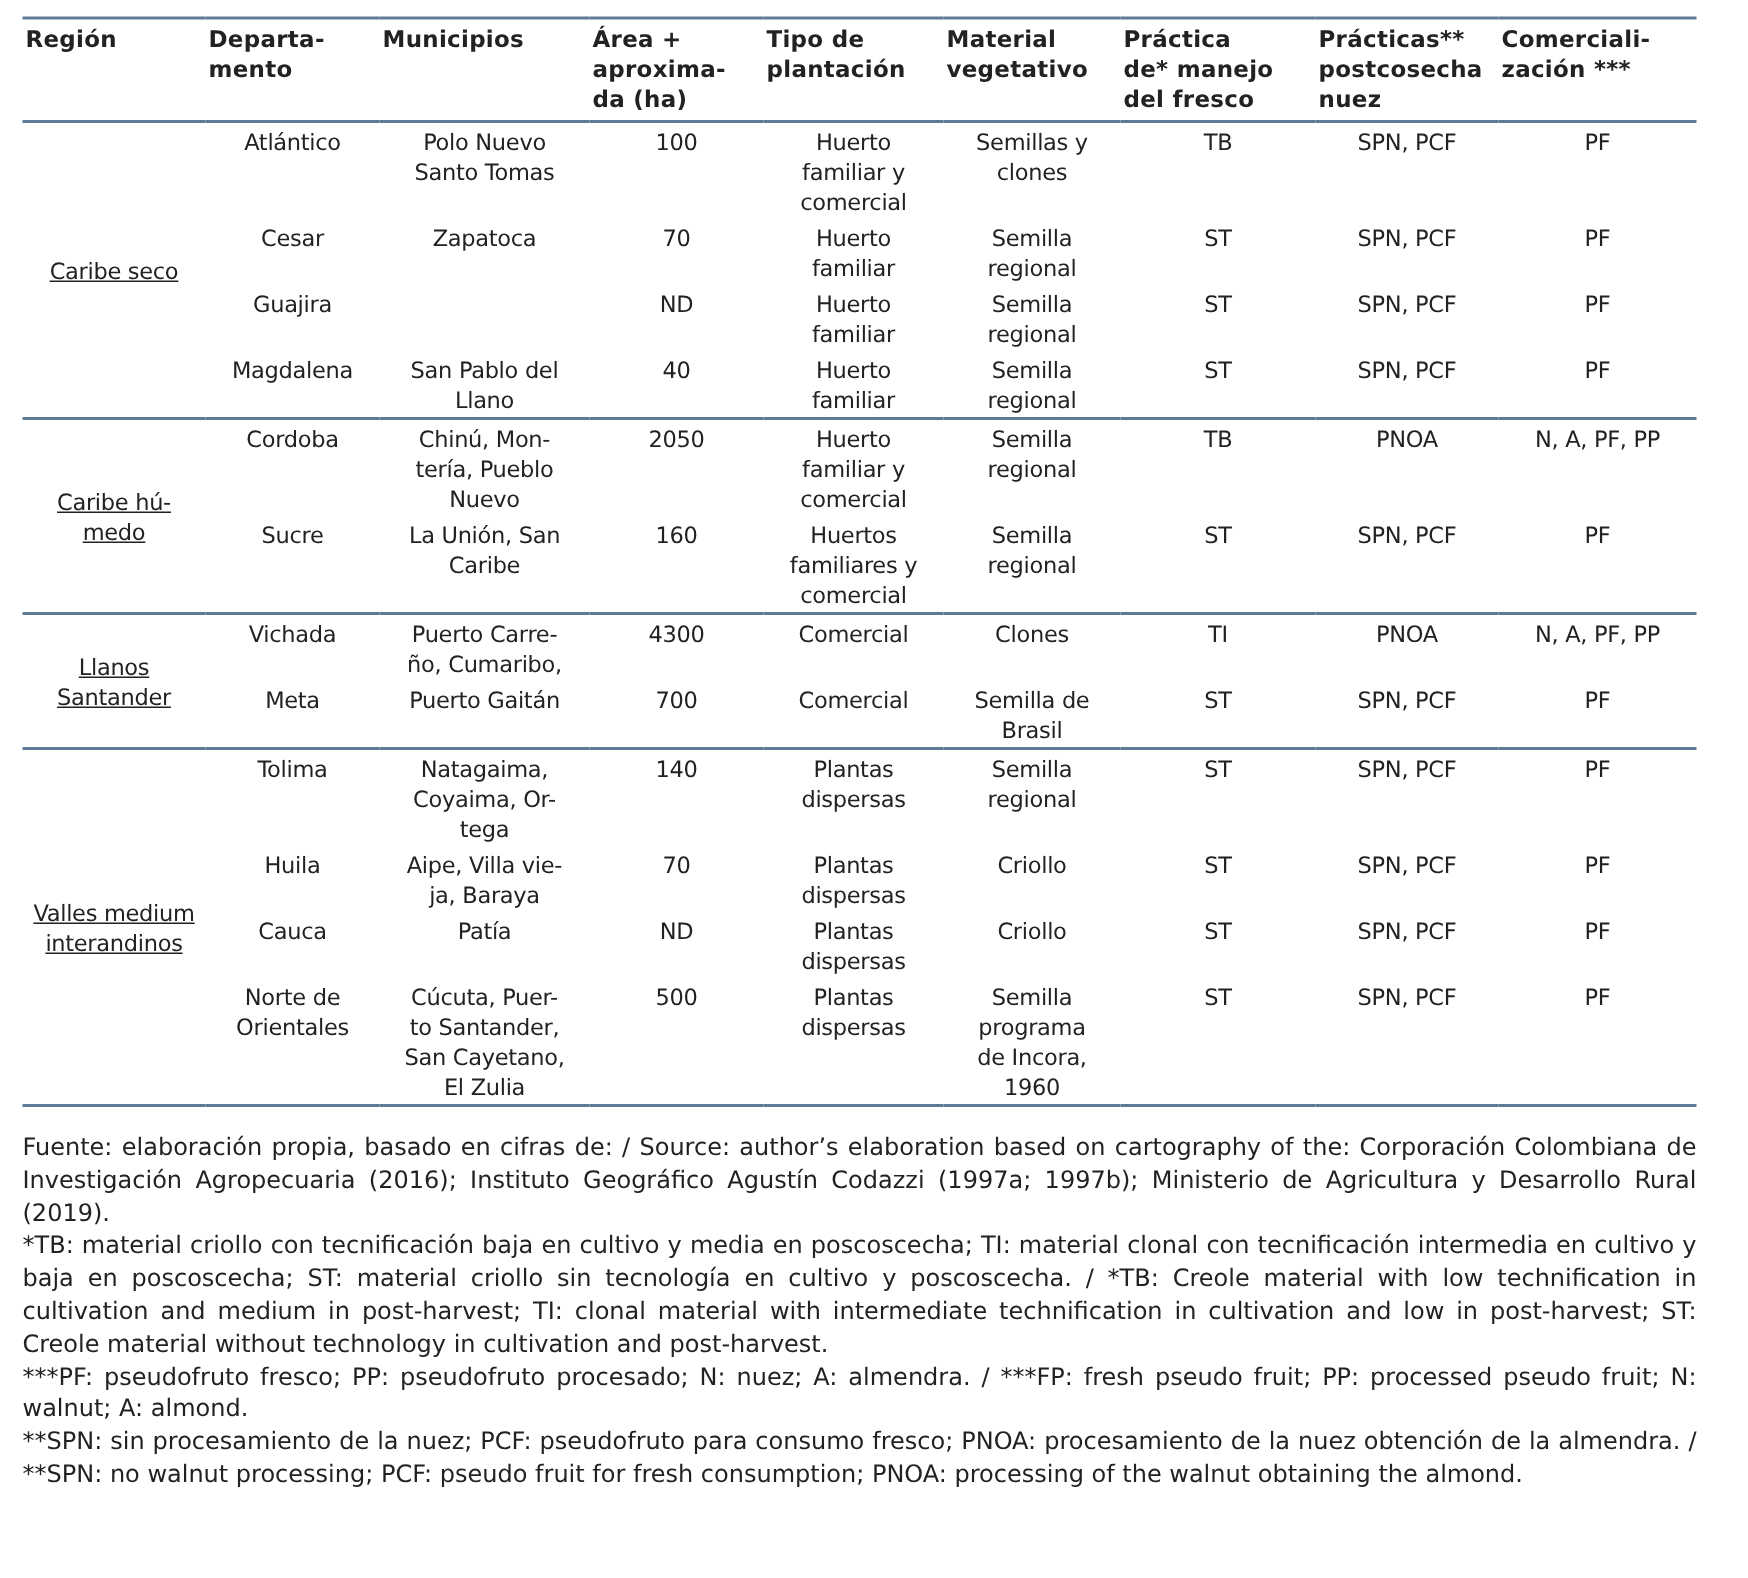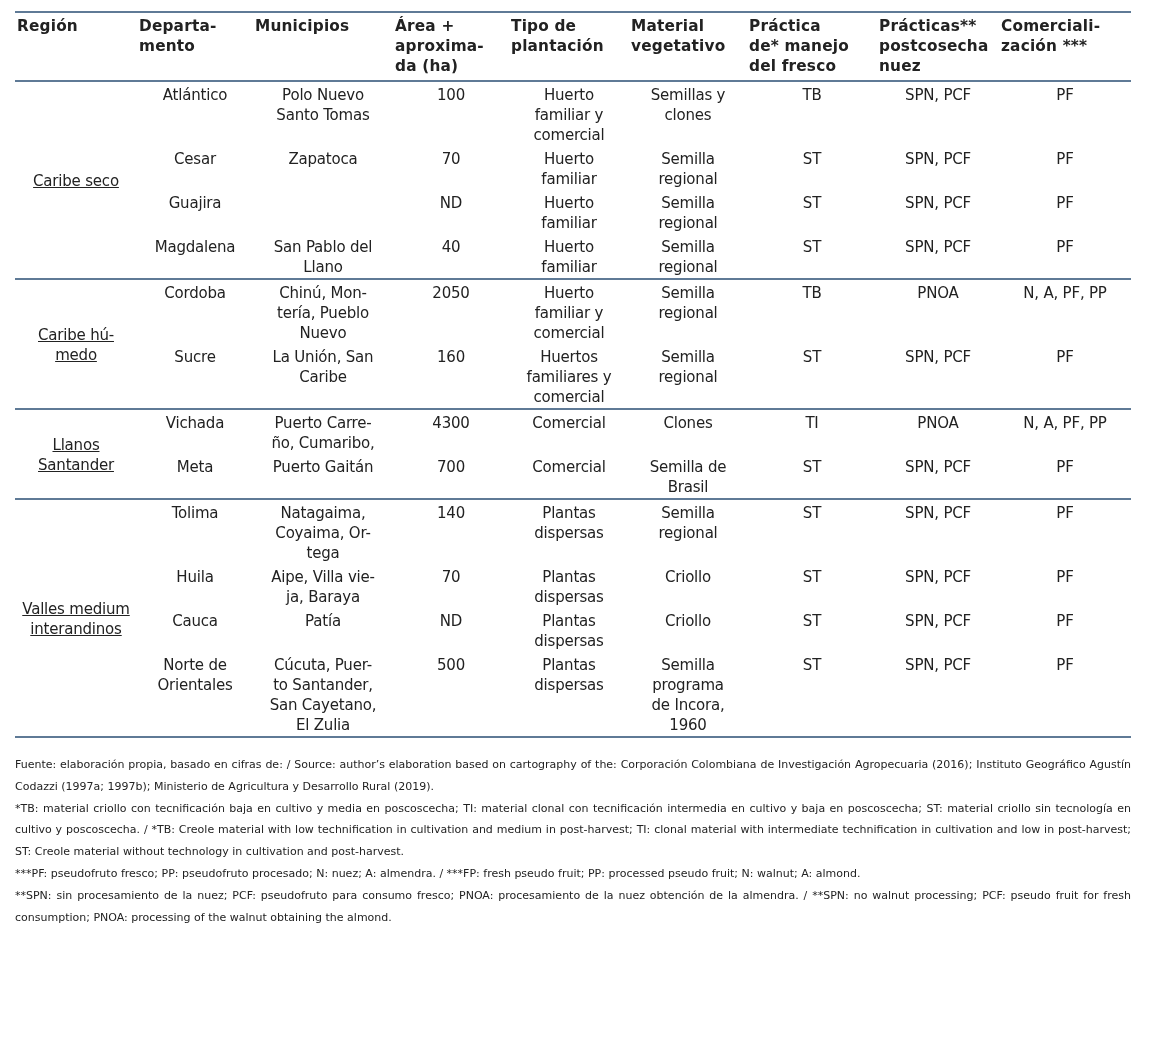--- a/index.html
+++ b/index.html
@@ -20,21 +20,21 @@
   .tbl td {
     text-align: center; vertical-align: top; padding: 3px 2px 1px 2px;
     font-family: "DejaVu Sans", sans-serif; font-size: 15px; letter-spacing: -0.2px;
   }
   .tbl td.region { vertical-align: middle; text-decoration: underline; }
   .tbl tbody.group { border-bottom: 2px solid #5f7a96; }
   .th-line { display: block; }
   .cell-line { display: block; }
   .notes {
     position: absolute; left: 15px; top: 754px; width: 1116px;
-    font-size: 11px; line-height: 21.8px; text-align: justify;
+    font-size: 16px; line-height: 21.8px; text-align: justify;
   }
   .notes p { margin: 0; }
 </style>
 </head>
 <body>
 
 <table class="tbl">
   <colgroup>
     <col style="width:122px">
       <col style="width:116px">

